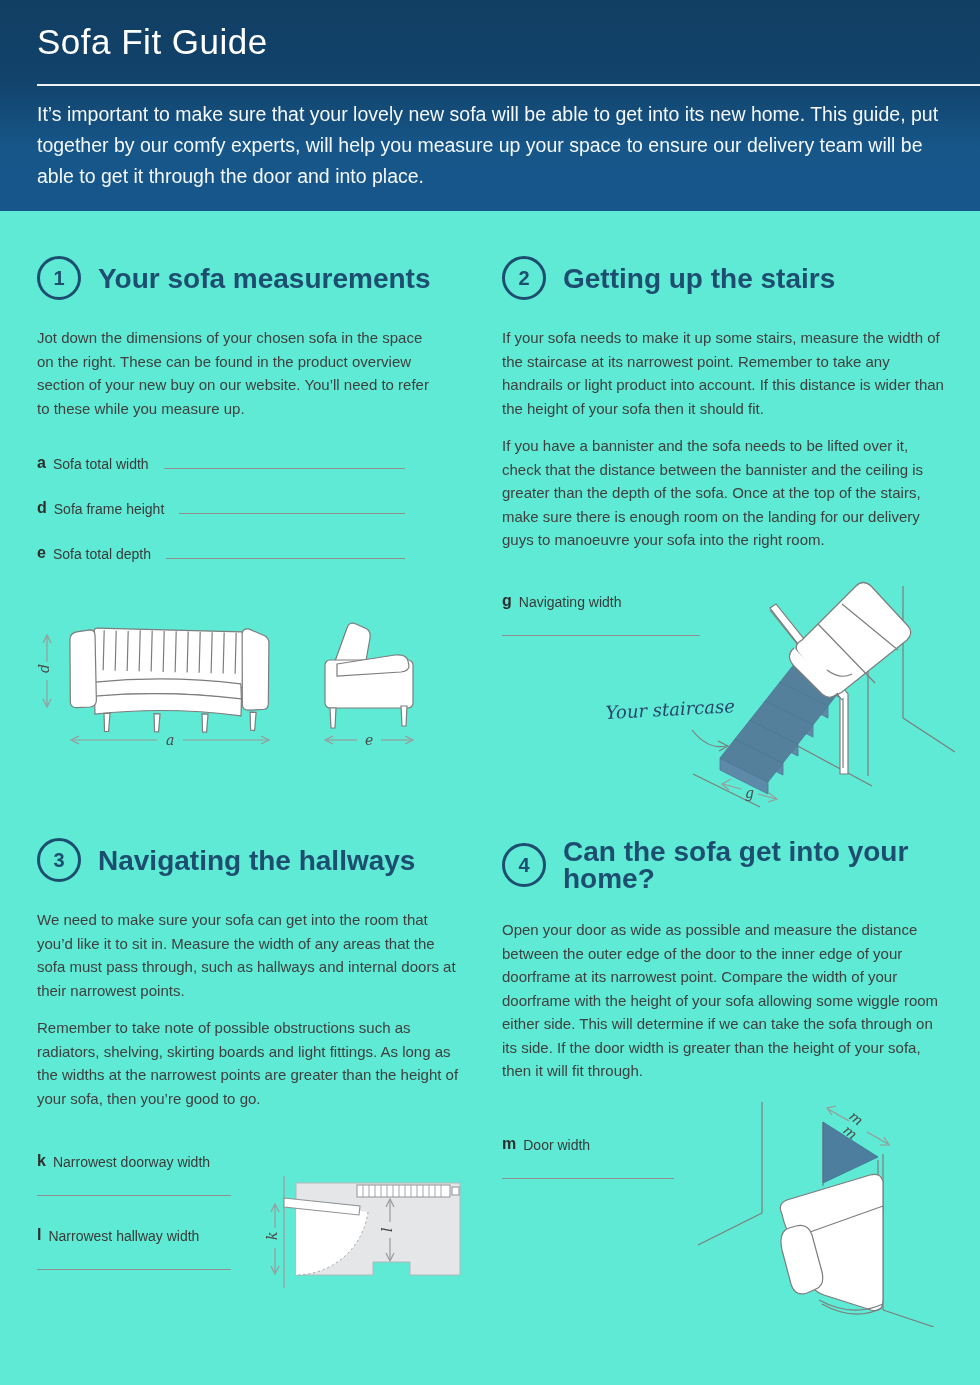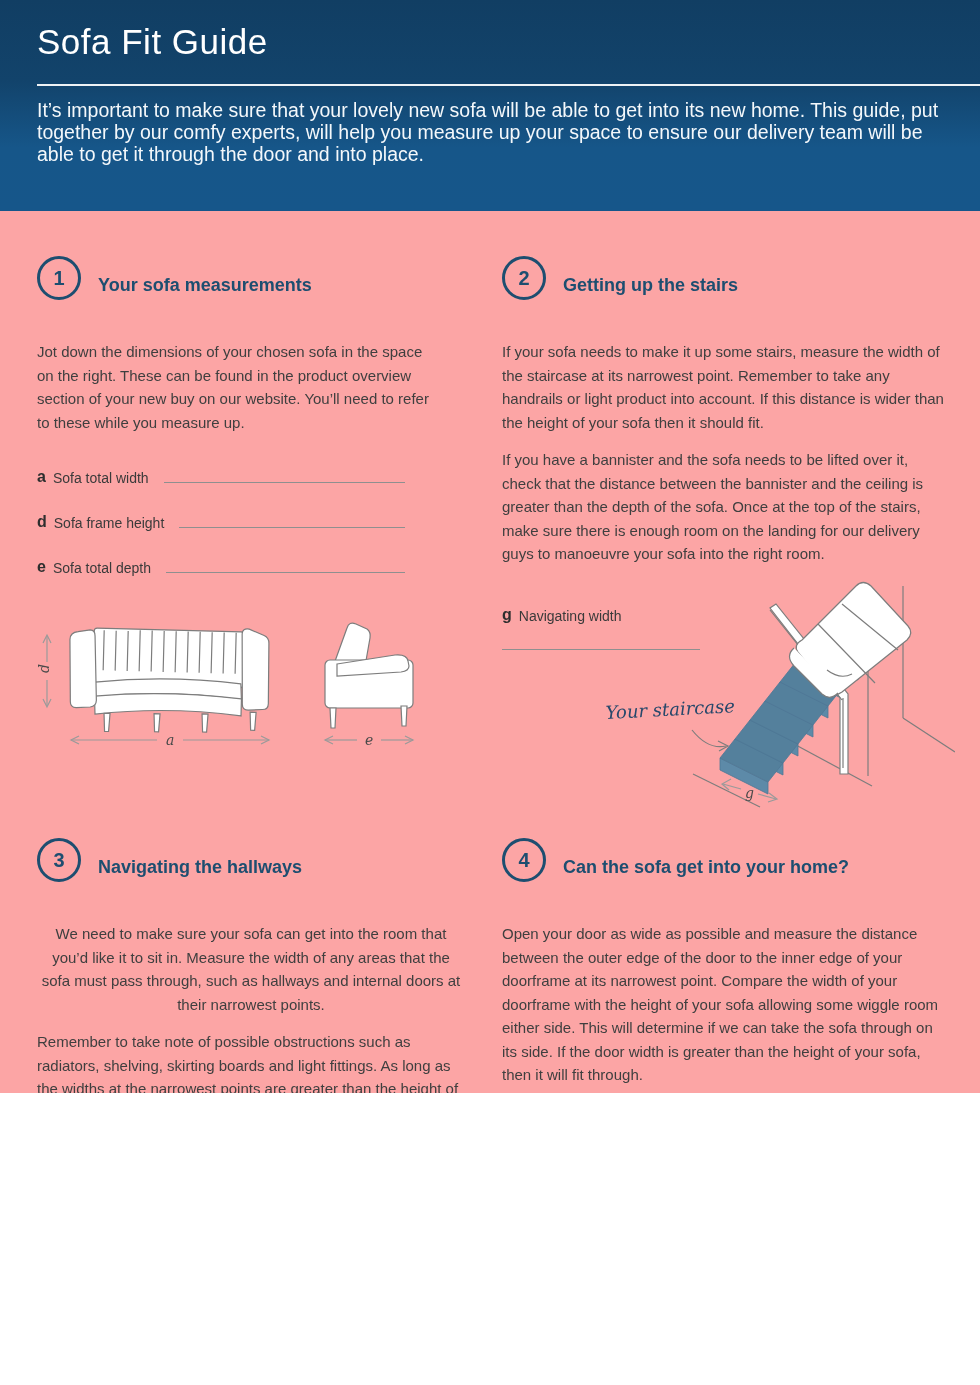--- a/index.html
+++ b/index.html
@@ -1,34 +1,34 @@
 <!DOCTYPE html>
 <html><head>
 <meta charset="utf-8">
 <style>
   html,body{margin:0;padding:0;background:#ffffff;}
-  .page{position:relative;width:980px;height:1093px;background:#fca5a5;overflow:hidden;
+  .page{position:relative;width:980px;height:1385px;background:#5eead4;overflow:hidden;
         font-family:"Liberation Sans",sans-serif;}
   
   .header{position:absolute;left:0;top:0;width:980px;height:211px;
           background:linear-gradient(180deg,#113e63 0%,#12436b 38%,#165689 70%,#16568a 100%);}
   .header-title{position:absolute;left:37px;top:22px;font-size:35px;font-weight:500;
                 color:#ffffff;letter-spacing:0.5px;}
   .header-rule{position:absolute;left:37px;top:84px;right:0;height:2px;background:#eef2f5;}
   .header-intro{position:absolute;left:37px;top:99px;width:916px;color:#f4f8fb;
-                font-size:19.5px;line-height:22px;font-weight:400;}
+                font-size:19.5px;line-height:31px;font-weight:400;}
   
   .section{position:absolute;}
   .sec-head{display:flex;align-items:center;gap:17px;color:#1d4e70;}
   .num-circle{flex:0 0 auto;width:38px;height:38px;border:3px solid #1d4e70;border-radius:50%;
               display:flex;align-items:center;justify-content:center;
               font-size:20px;font-weight:600;color:#1d4e70;}
-  .sec-title{font-size:18px;font-weight:600;line-height:27px;color:#1d4e70;margin-top:15px;}
+  .sec-title{font-size:28px;font-weight:600;line-height:27px;color:#1d4e70;}
   .body-p{margin:0;font-size:15px;line-height:23.5px;color:#3f3f3f;}
-  .p-first{margin-top:40px;}
+  .p-first{margin-top:26px;}
   .p-next{margin-top:14px;}
   
   .fields{margin-top:34px;}
   .field-row{display:flex;align-items:flex-end;width:368px;height:18px;margin-bottom:27px;}
   .field-letter{font-weight:700;font-size:16px;color:#2e2e2e;margin-right:7px;}
   .field-label{font-size:14px;color:#3a3a3a;white-space:nowrap;}
   .field-row .fill-line{flex:1;border-bottom:1.4px solid #8f8f8f;margin-left:15px;margin-bottom:3px;}
   .field-stack{margin-top:0;}
   .field-stack .fill-line{border-bottom:1.4px solid #8f8f8f;margin-top:25px;}
   .fs-row{display:flex;align-items:flex-end;}
@@ -196,21 +196,21 @@
     </g>
   </svg>
 
   <div class="section" style="left:37px;top:838px;width:432px;">
     <div class="sec-head">
       <div class="num-circle">3</div>
       <div class="sec-title">
         <div>Navigating the hallways</div>
       </div>
     </div>
-    <p class="body-p p-first" style="width:428px;text-align:center;">We need to make sure your sofa can get into the room that you’d like it to sit in. Measure the width of any areas that the sofa must pass through, such as hallways and internal doors at their narrowest points.</p>
+    <p class="body-p p-first" style="width:428px;">We need to make sure your sofa can get into the room that you’d like it to sit in. Measure the width of any areas that the sofa must pass through, such as hallways and internal doors at their narrowest points.</p>
     <p class="body-p p-next" style="width:428px;">Remember to take note of possible obstructions such as radiators, shelving, skirting boards and light fittings. As long as the widths at the narrowest points are greater than the height of your sofa, then you’re good to go.</p>
     <div class="field-stack" style="width:194px;margin-top:42px;">
       <div class="fs-row">
         <span class="field-letter">k</span>
         <span class="field-label">Narrowest doorway width</span>
       </div>
       <div class="fill-line"></div>
     </div>
     <div class="field-stack" style="width:194px;margin-top:30px;">
       <div class="fs-row">

